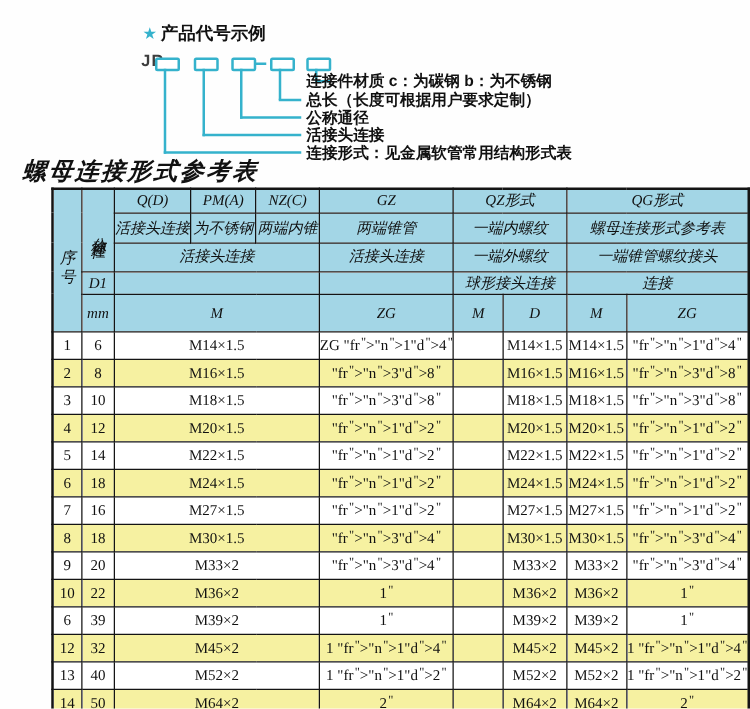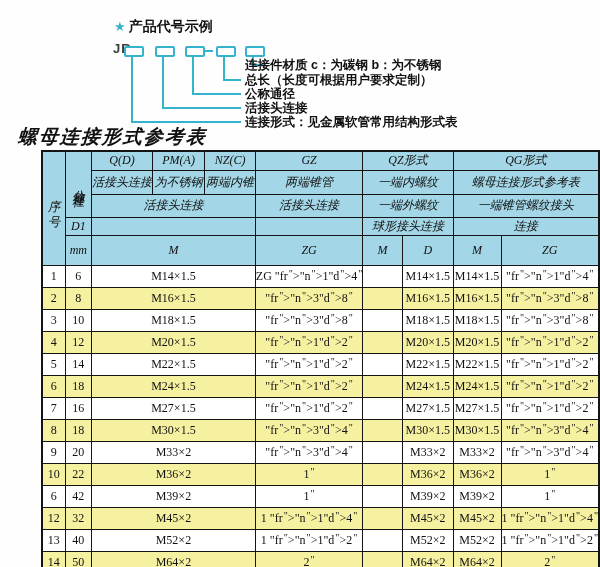--- a/index.html
+++ b/index.html
@@ -248,21 +248,21 @@
           <td>22</td>
           <td colspan="3">M36×2</td>
           <td>1<span class="in">"</span></td>
           <td></td>
           <td>M36×2</td>
           <td>M36×2</td>
           <td>1<span class="in">"</span></td>
         </tr>
         <tr>
           <td>6</td>
-          <td>42</td>
+          <td>39</td>
           <td colspan="3">M39×2</td>
           <td>1<span class="in">"</span></td>
           <td></td>
           <td>M39×2</td>
           <td>M39×2</td>
           <td>1<span class="in">"</span></td>
         </tr>
         <tr class="alt">
           <td>12</td>
           <td>32</td>

